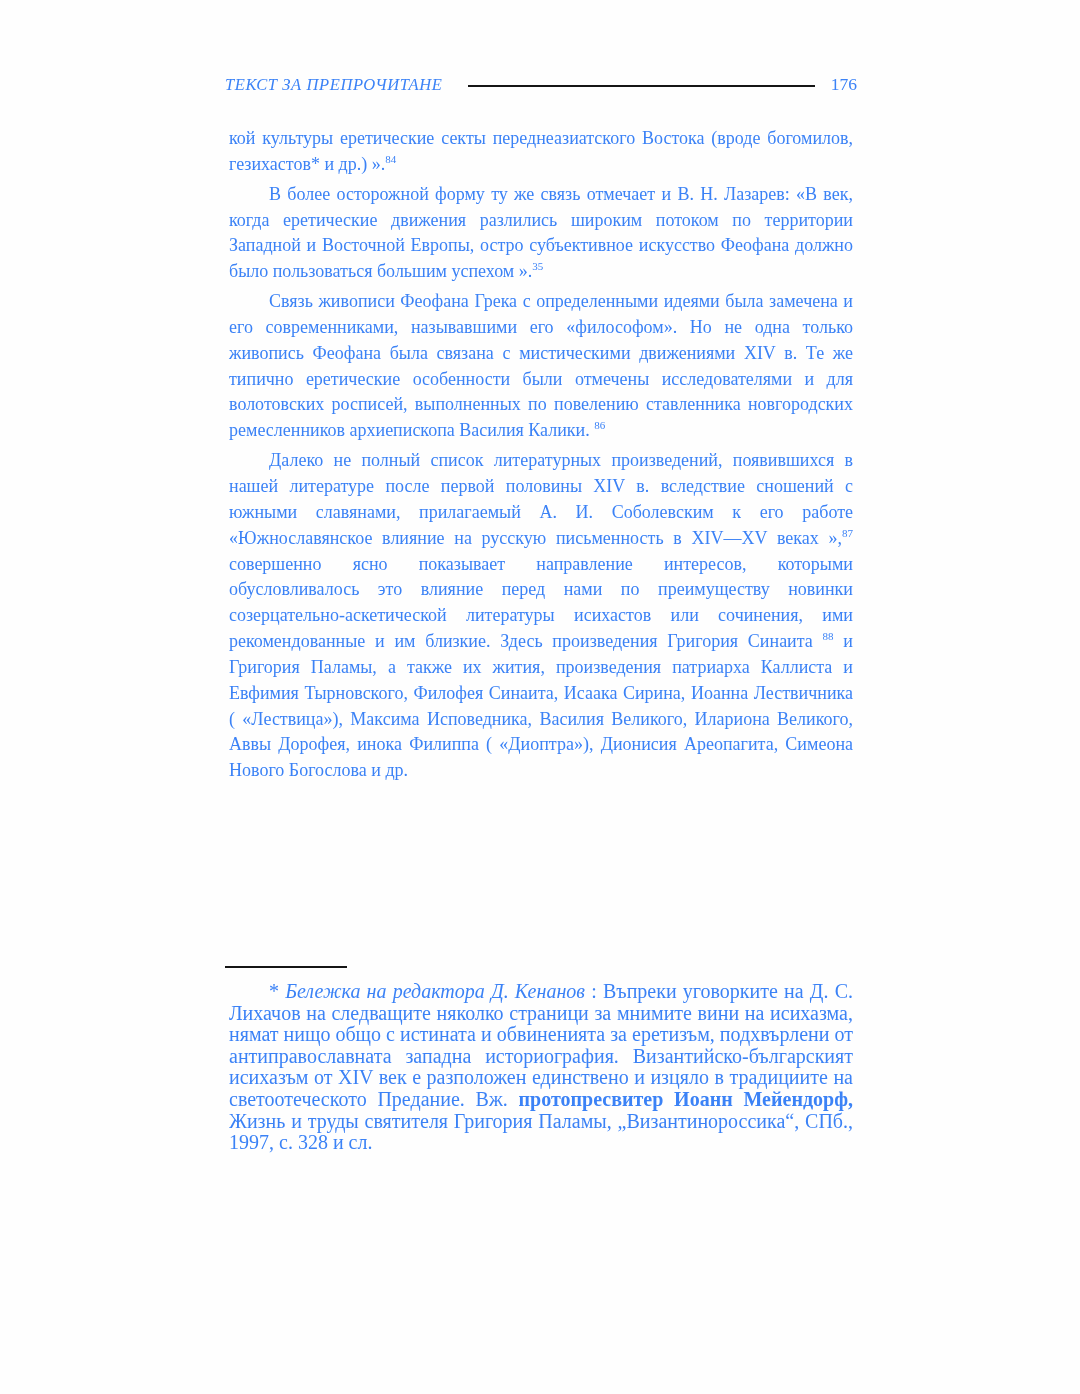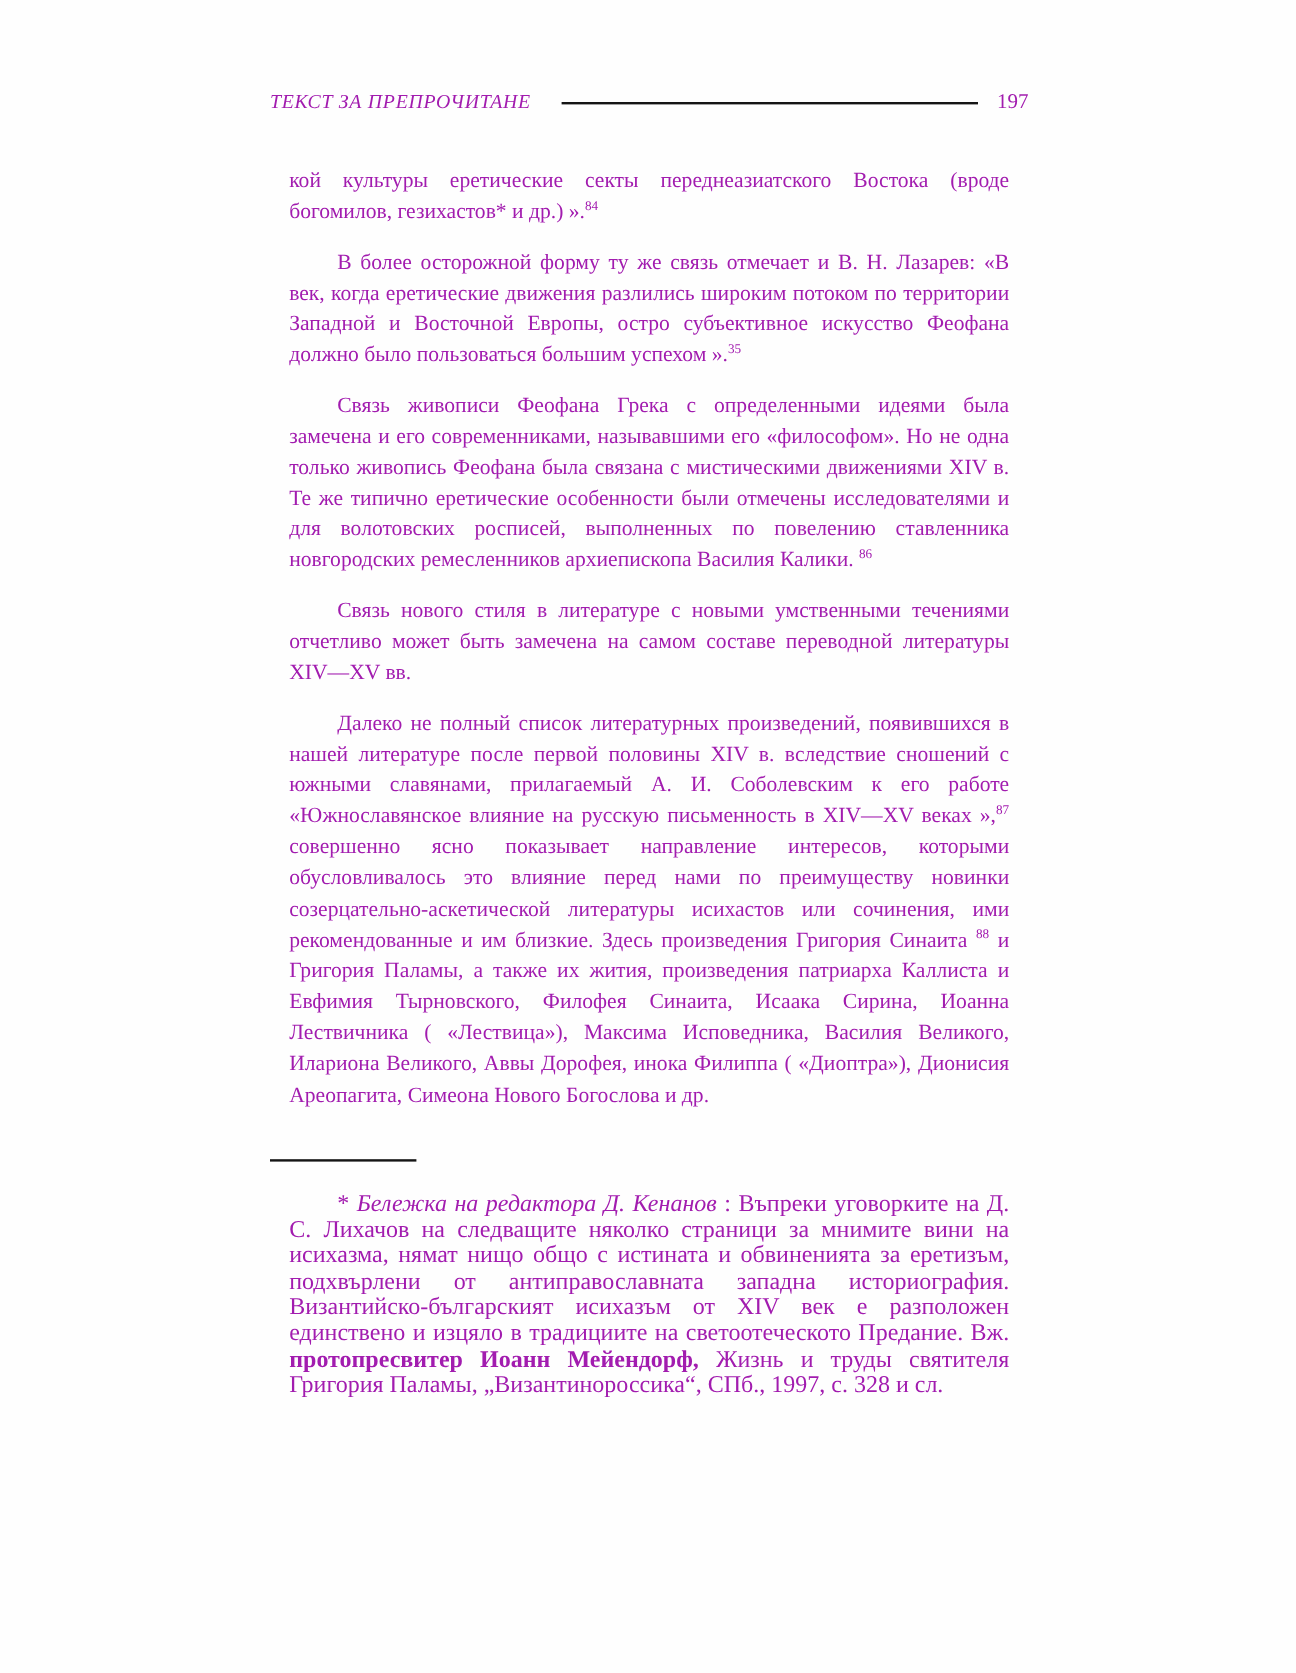--- a/index.html
+++ b/index.html
@@ -3,21 +3,21 @@
 <meta charset="utf-8">
 <style>
   * { margin: 0; padding: 0; box-sizing: border-box; }
   html, body { background: #ffffff; }
   .page {
     position: relative;
     width: 1080px;
     height: 1394px;
     background: #fefefe;
     font-family: "Liberation Serif", "DejaVu Serif", serif;
-    color: #a21caf;
+    color: #3b82f6;
     overflow: hidden;
   }
   .header {
     position: absolute;
     left: 225px;
     top: 74px;
     width: 632px;
     display: flex;
     align-items: center;
   }
@@ -36,21 +36,21 @@
   .page-number { font-size: 17.5px; }
   .body-text {
     position: absolute;
     left: 225px;
     top: 122px;
     width: 632px;
     font-size: 18px;
     line-height: 25.85px;
     text-align: justify;
   }
-  .body-text p, .footnote p { margin: 16px; }
+  .body-text p, .footnote p { margin: 4px; }
   p.indent { text-indent: 40px; }
   sup {
     font-size: 11px;
     line-height: 0;
     vertical-align: super;
   }
   .footnote-sep {
     position: absolute;
     left: 225px;
     top: 966px;
@@ -69,28 +69,27 @@
   }
 </style>
 </head>
 <body>
 
 <div class="page">
 
   <div class="header">
     <span class="running-title">ТЕКСТ ЗА ПРЕПРОЧИТАНЕ</span>
     <div class="header-rule"></div>
-    <span class="page-number">197</span>
+    <span class="page-number">176</span>
   </div>
 
   <div class="body-text">
       <p><span>кой культуры еретические секты переднеазиатского Востока (вроде богомилов, гезихастов* и др.) ».</span><sup>84</sup></p>
       <p class="indent"><span>В более осторожной форму ту же связь отмечает и В. Н. Лазарев: «В век, когда еретические движения разлились широким потоком по территории Западной и Восточной Европы, остро субъективное искусство Феофана должно было пользоваться большим успехом ».</span><sup>35</sup></p>
       <p class="indent"><span>Связь живописи Феофана Грека с определенными идеями была замечена и его современниками, называвшими его  «философом». Но не одна только живопись Феофана была связана с мистическими движениями XIV в. Те же типично еретические особенности были отмечены исследователями и для волотовских росписей, выполненных по повелению ставленника новгородских ремесленников архиепископа Василия Калики. </span><sup>86</sup></p>
-      <p class="indent"><span>Связь нового стиля в литературе с новыми умственными течениями отчетливо может быть замечена на самом составе переводной литературы XIV—XV вв.</span></p>
       <p class="indent"><span>Далеко не полный список литературных произведений, появившихся в нашей литературе после первой половины XIV в. вследствие сношений с южными славянами, прилагаемый А. И. Соболевским к его работе «Южнославянское влияние на русскую письменность в XIV—XV веках »,</span><sup>87</sup><span> совершенно ясно показывает направление интересов, которыми обусловливалось это влияние перед нами по преимуществу новинки созерцательно-аскетической литературы исихастов или сочинения, ими рекомендованные и им близкие. Здесь произведения Григория Синаита </span><sup>88</sup><span> и Григория Паламы, а также их жития, произведения патриарха Каллиста и Евфимия Тырновского, Филофея Синаита, Исаака Сирина, Иоанна Лествичника ( «Лествица»), Максима Исповедника, Василия Великого, Илариона Великого, Аввы Дорофея, инока Филиппа ( «Диоптра»), Дионисия Ареопагита, Симеона Нового Богослова и др.</span></p>
     </div>
 
   <div class="footnote-sep"></div>
 
   <div class="footnote">
       <p class="indent"><span>* </span><span style="font-style: italic;">Бележка на редактора Д. Кенанов</span><span> : Въпреки уговорките на Д. С. Лихачов на следващите няколко страници за мнимите вини на исихазма, нямат нищо общо с истината и обвиненията за еретизъм, подхвърлени от антиправославната западна историография. Византийско-българският исихазъм от XIV век е разположен единствено и изцяло в традициите на светоотеческото Предание. Вж.  </span><span style="font-weight: bold;">протопресвитер Иоанн Мейендорф,</span><span> Жизнь и труды святителя Григория Паламы, „Византинороссика“, СПб., 1997, с. 328 и сл.</span></p>
     </div>
 
 </div>

